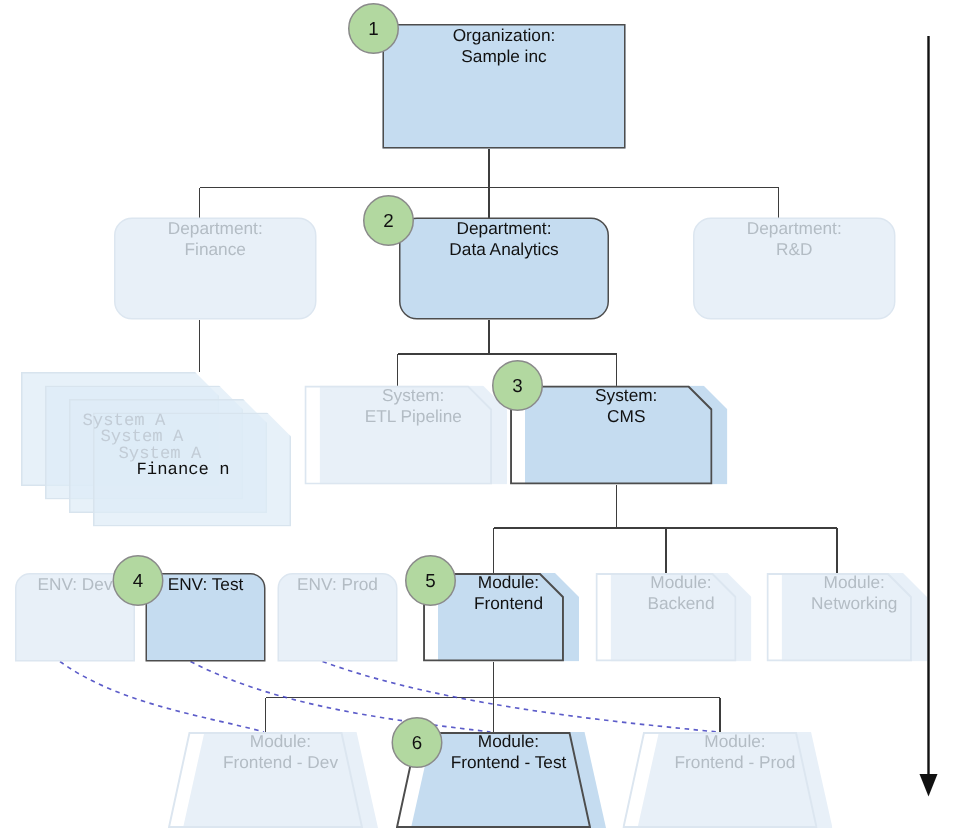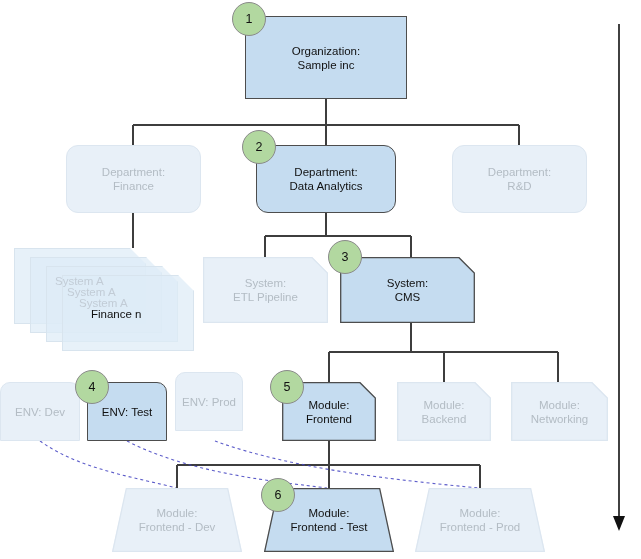--- a/index.html
+++ b/index.html
@@ -12,24 +12,25 @@
   #svg-layer{position:absolute;left:0;top:0;width:641px;height:559px;}
 
   .ctx{
     position:absolute;left:14px;top:12px;
     font-size:11.5px;color:#1a1a1a;line-height:15px;
     white-space:pre;
   }
 
   .node{
     position:absolute;
-    display:flex;align-items:center;justify-content:center;
+    display:flex;justify-content:center;
     text-align:center;
     font-size:11.5px;line-height:14px;
     box-sizing:border-box;
+    margin-left:10px;
   }
   .node .lbl{white-space:pre;}
 
   
   .active{color:#111111;}
   .faded{color:#b3bcc4;}
 
   
   .shape-rect.active{background:#c5dcf0;border:1.3px solid #4d4d4d;}
 
@@ -60,20 +61,21 @@
   .stack-item{
     position:absolute;
     background:rgba(222,236,247,0.72);
     border:1px solid #d8e4ee;
     box-sizing:border-box;
     clip-path:polygon(0 0, calc(100% - 16px) 0, 100% 16px, 100% 100%, 0 100%);
   }
   .stack-lbl{
     position:absolute;font-size:11.5px;line-height:14px;white-space:pre;
     text-align:left;
+    font-family:Liberation Mono, monospace;
   }
   .stack-lbl.faded{color:#c2ccd6;}
   .stack-lbl.active{color:#111111;}
 
   
   .badge{
     position:absolute;width:34px;height:34px;border-radius:50%;
     background:#b2d8a0;border:1px solid #8a8a8a;
     display:flex;align-items:center;justify-content:center;
     font-size:12.5px;color:#111111;
@@ -186,21 +188,21 @@
 
   <div class="node shape-envtop active" style="left:87px;top:382px;width:80px;height:59px;">
     <span class="lbl">ENV: Test</span>
   </div>
 
   <div class="node shape-envtop faded" style="left:0px;top:382px;width:80px;height:59px;">
     <span class="lbl">ENV: Dev</span>
   </div>
   <div class="badge" style="left:75px;top:370px;">4</div>
 
-  <div class="node shape-envtop faded" style="left:175px;top:372px;width:68px;height:59px;">
+  <div class="node shape-envtop faded" style="left:175px;top:382px;width:80px;height:59px;">
     <span class="lbl">ENV: Prod</span>
   </div>
 
   <div style="position:absolute;left:282px;top:382px;width:94px;height:59px;">
     <div class="node shape-cut active" style="left:0;top:0;width:100%;height:100%;">
       <span class="lbl">Module:
 Frontend</span>
     </div>
     <svg class="cut-outline" viewBox="0 0 94 59" preserveAspectRatio="none">
       <polygon points="0.7,0.7 78,0.7 93.3,16 93.3,58.3 0.7,58.3" fill="none" stroke="#4d4d4d" stroke-width="1.3"></polygon>

